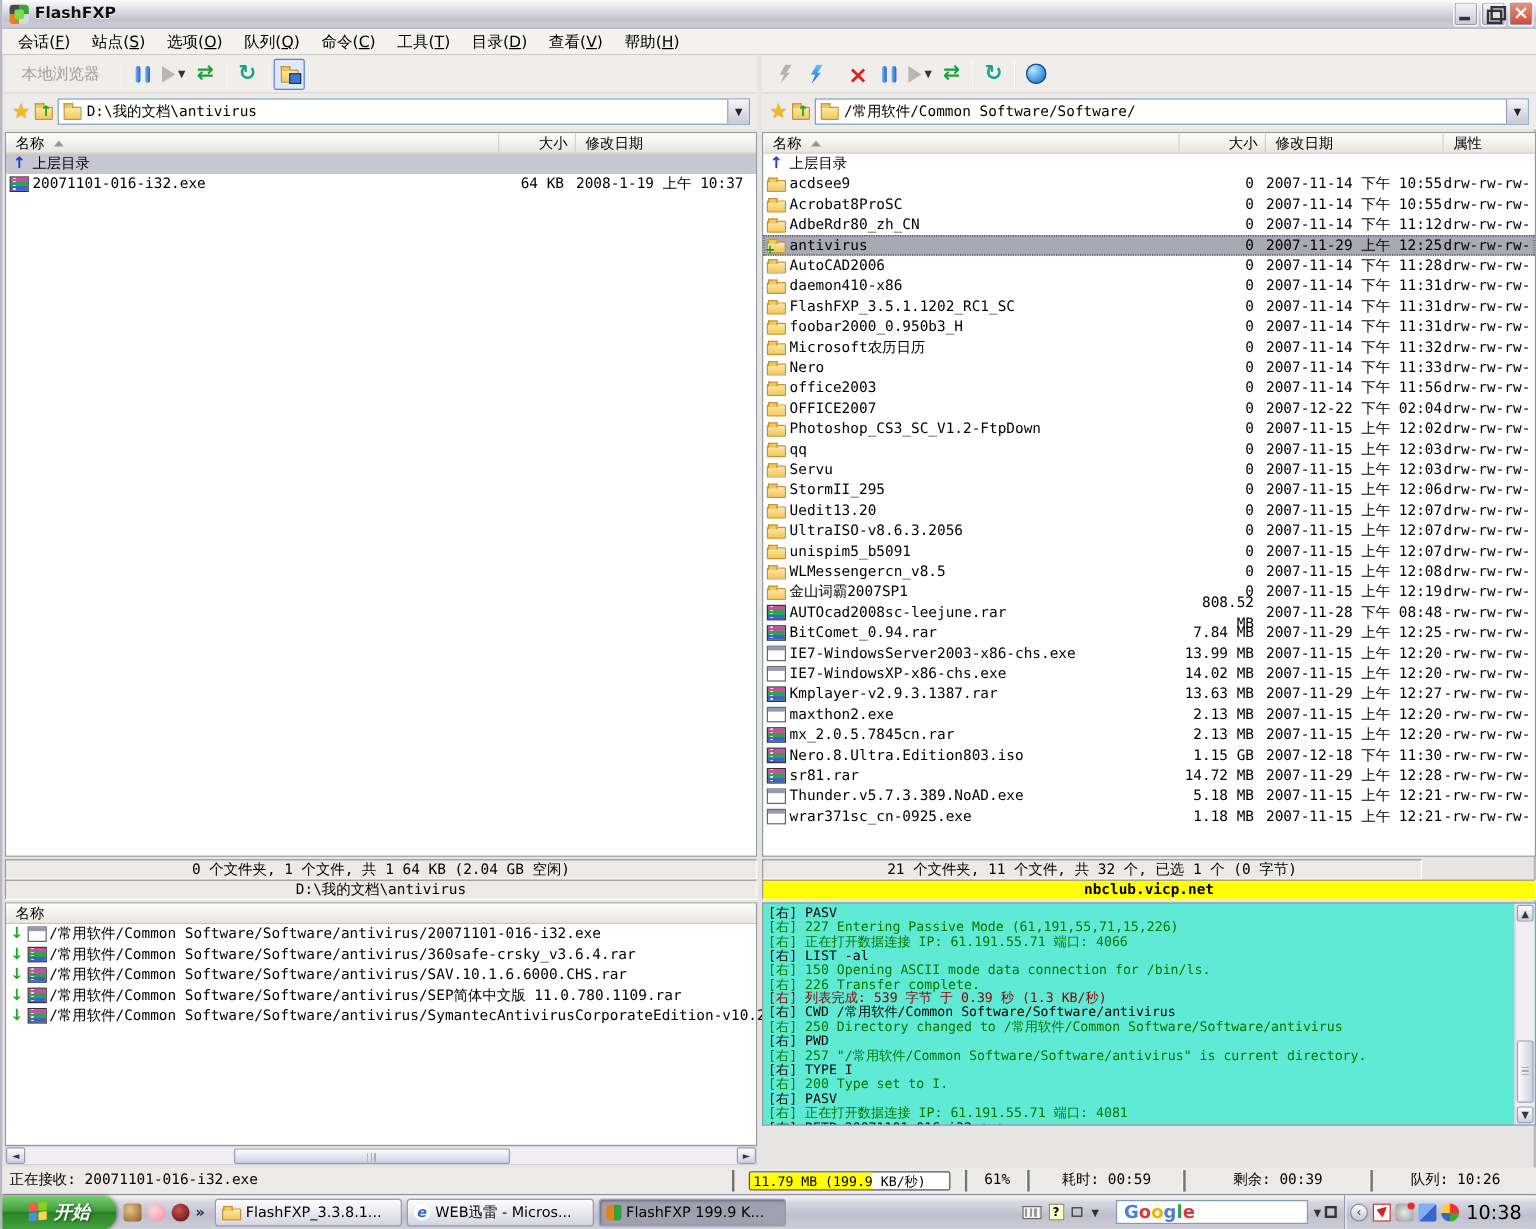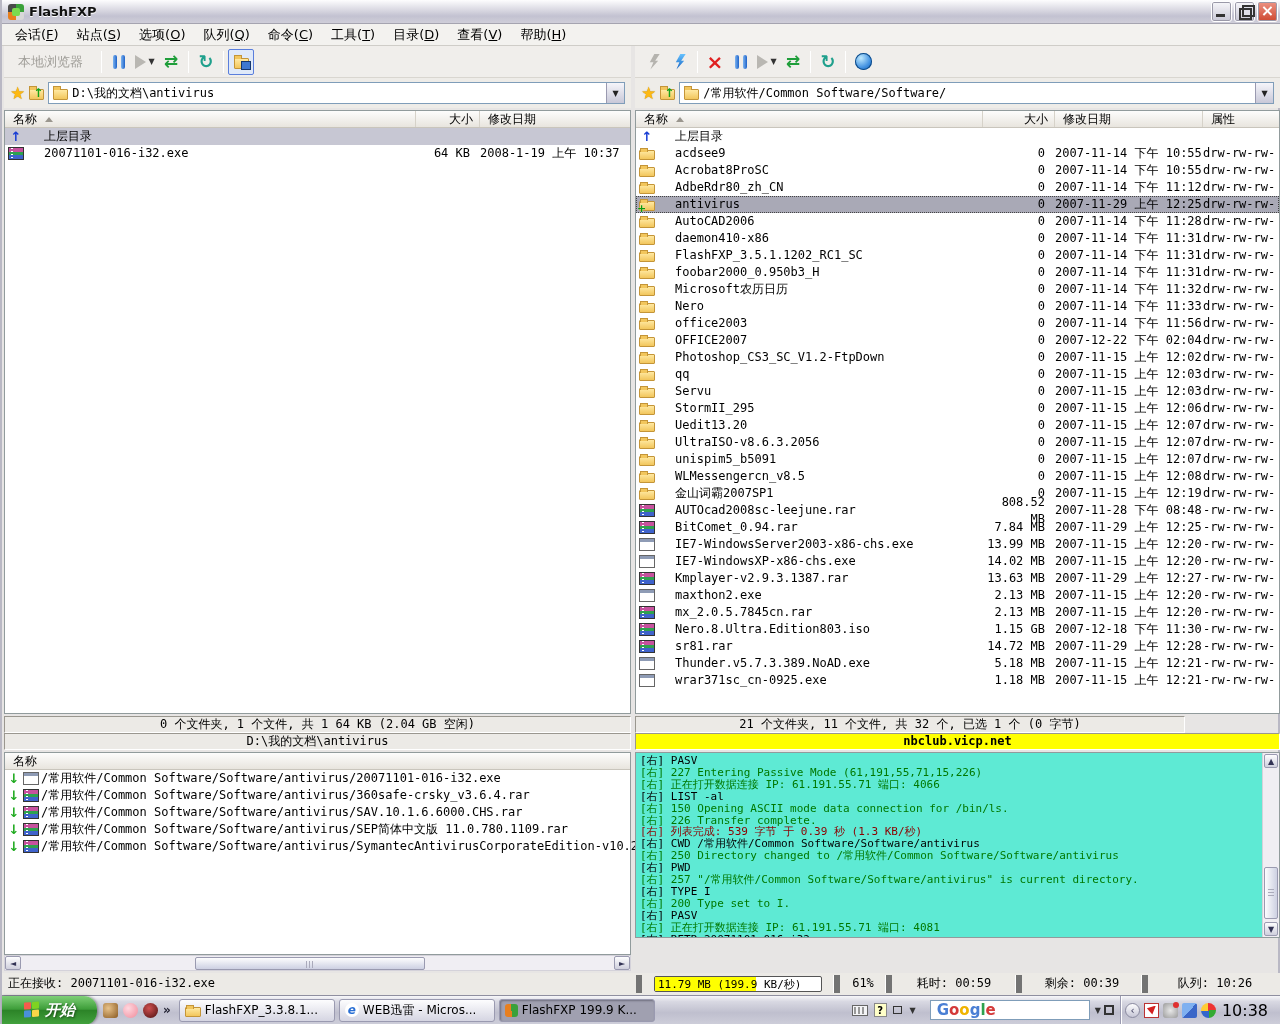--- a/index.html
+++ b/index.html
@@ -71,21 +71,21 @@
   .list { position:absolute; top:110px; background:#fff; border:1px solid #919b9c; overflow:hidden; }
   .list.left { left:2px; width:627px; height:604px; }
   .list.right { left:633px; width:645px; height:604px; }
   .list-head { display:flex; height:17px; background:linear-gradient(#fdfdfc,#e8e5de); border-bottom:1px solid #c9c5bc; font-size:12px; }
   .hcell { display:flex; align-items:center; padding-left:8px; border-right:1px solid #d6d2c9; height:100%; }
   .sort-asc { width:0; height:0; border-left:4px solid transparent; border-right:4px solid transparent; border-bottom:5px solid #9a968e; margin-left:8px; }
   .row { display:flex; height:17px; line-height:17px; font-size:12px; align-items:center; }
   .row.selected { background:#a9a9b6; outline:1px dotted #444; outline-offset:-1px; }
   .row.hl-light { background:#c7c7d3; }
   .c-name { flex:1; overflow:hidden; white-space:nowrap; display:flex; align-items:center; padding-left:3px; gap:3px; }
-  .c-name span.txt{font-family:"DejaVu Sans Mono", monospace;margin-left:17px;}
+  .c-name span.txt{font-family:"DejaVu Sans Mono", monospace;}
   .c-size { width:72px; text-align:right; padding-right:10px; font-family:"DejaVu Sans Mono", monospace; }
   .c-date { width:148px; font-family:"DejaVu Sans Mono", monospace; }
   .c-attr { width:76px; font-family:"DejaVu Sans Mono", monospace; }
   .list.left .c-size{width:64px;} .list.left .c-date{width:150px;}
   .hc-name{flex:1;padding-left:8px;} .hc-size{width:72px;justify-content:flex-end;padding-right:6px;} .hc-date{width:148px;} .hc-attr{width:76px;border-right:none;}
   .list.left .hc-size{width:64px;} .list.left .hc-date{width:150px;border-right:none;}
 
   
   .ficon { width:16px; height:14px; position:relative; flex:0 0 auto; }
   .icon-folder,.icon-folder-plus { height:10px; margin-top:3px; background:linear-gradient(#ffe9a2,#f2c65c); border:1px solid #c49538; border-radius:1px; }
@@ -121,21 +121,21 @@
   .log-lines { padding:2px 2px 0 4px; }
   .log-line { font-family:"DejaVu Sans Mono", monospace; font-size:11px; line-height:11.9px; white-space:nowrap; }
   .log-cmd { color:#000; } .log-ok { color:#007800; } .log-info { color:#8b0000; }
   .vscroll { position:absolute; right:0; top:0; width:17px; height:100%; background:#f0eef3; border-left:1px solid #d4d2da;
     display:flex; flex-direction:column; align-items:center; justify-content:space-between; padding:1px 0; }
   .vthumb { position:absolute; right:1px; bottom:18px; width:14px; height:52px; background:linear-gradient(to right,#fdfdfe,#cdd0e2); border:1px solid #9a9ab0; border-radius:2px; }
   .vthumb::after{content:'';position:absolute;top:50%;left:3px;right:3px;height:8px;margin-top:-4px;background:repeating-linear-gradient(to bottom,#aab 0 1px,transparent 1px 3px);}
 
   
   .statusbar { position:absolute; left:0; top:973px; width:1280px; height:22px; background:#eceae6; display:flex; align-items:center; font-size:12px; }
-  .scell { height:18px; line-height:17px; border-left:6px solid #737373; box-shadow:-1px 0 0 #fff inset; padding:0 8px; white-space:nowrap; font-family:"DejaVu Sans Mono", monospace; }
+  .scell { height:18px; line-height:17px; border-left:2px solid #737373; box-shadow:-1px 0 0 #fff inset; padding:0 8px; white-space:nowrap; font-family:"DejaVu Sans Mono", monospace; }
   .scell.first { flex:1; border-left:none; box-shadow:none; padding-left:6px; }
   .progress-wrap { width:168px; height:16px; background:#fff; border:1px solid #555; border-radius:2px; position:relative; overflow:hidden; margin:0 4px; }
   .progress-fill { position:absolute; left:0; top:0; bottom:0; background:#ffff00; }
   .progress-text { position:absolute; left:3px; top:0; line-height:15px; font-size:11px; font-family:"DejaVu Sans Mono", monospace; white-space:nowrap; }
 
   
   .taskbar { position:absolute; left:0; top:995px; width:1280px; height:29px;
     background:linear-gradient(to bottom,#f7f7fa 0%,#d8d8e2 20%,#bfbfce 60%,#cdcdd9 100%);
     border-top:1px solid #8f8fa0; display:flex; align-items:center; }
   .startbtn { width:95px; height:29px; border-radius:0 13px 13px 0;
@@ -749,21 +749,21 @@
   <div class="statusbar">
     <div class="scell first">正在接收: 20071101-016-i32.exe</div>
     <div class="scell" style="display:flex;align-items:center">
       <div class="progress-wrap">
         <div class="progress-fill" id="progress-fill" style="width: 61%;"></div>
         <div class="progress-text">11.79 MB (199.9 KB/秒)</div>
       </div>
     </div>
     <div class="scell" style="width:52px;text-align:center">61%</div>
     <div class="scell" style="width:130px;text-align:center">耗时: 00:59</div>
-    <div class="scell" style="width:126px;text-align:center">剩余: 00:39</div>
+    <div class="scell" style="width:156px;text-align:center">剩余: 00:39</div>
     <div class="scell" style="width:140px;text-align:center">队列: 10:26</div>
   </div>
 
   <div class="taskbar">
     <div class="startbtn">
       <span class="winlogo">
           <i></i>
           <i></i>
           <i></i>
           <i></i>

